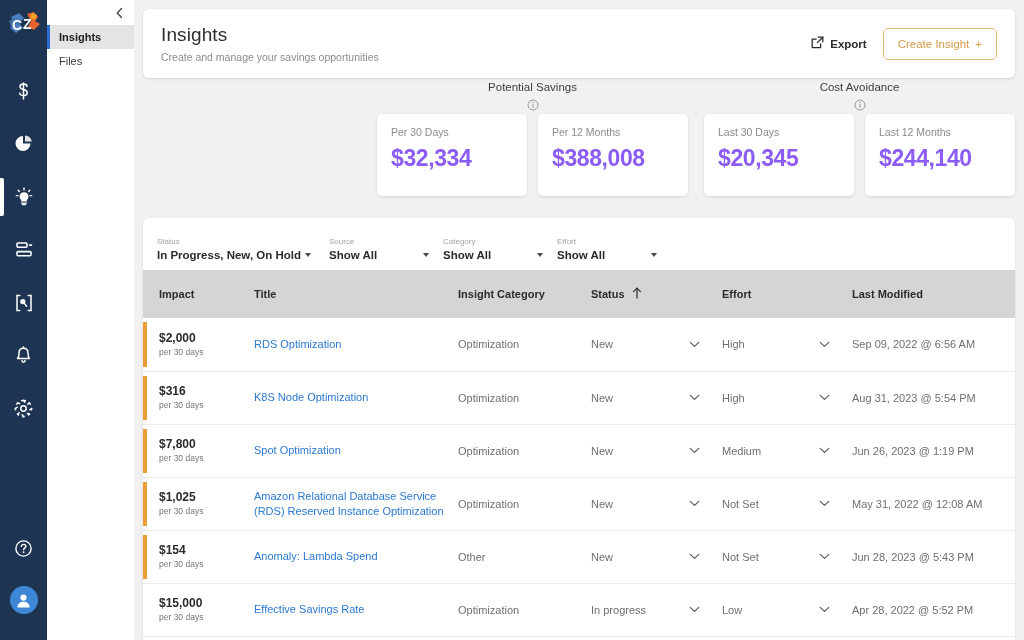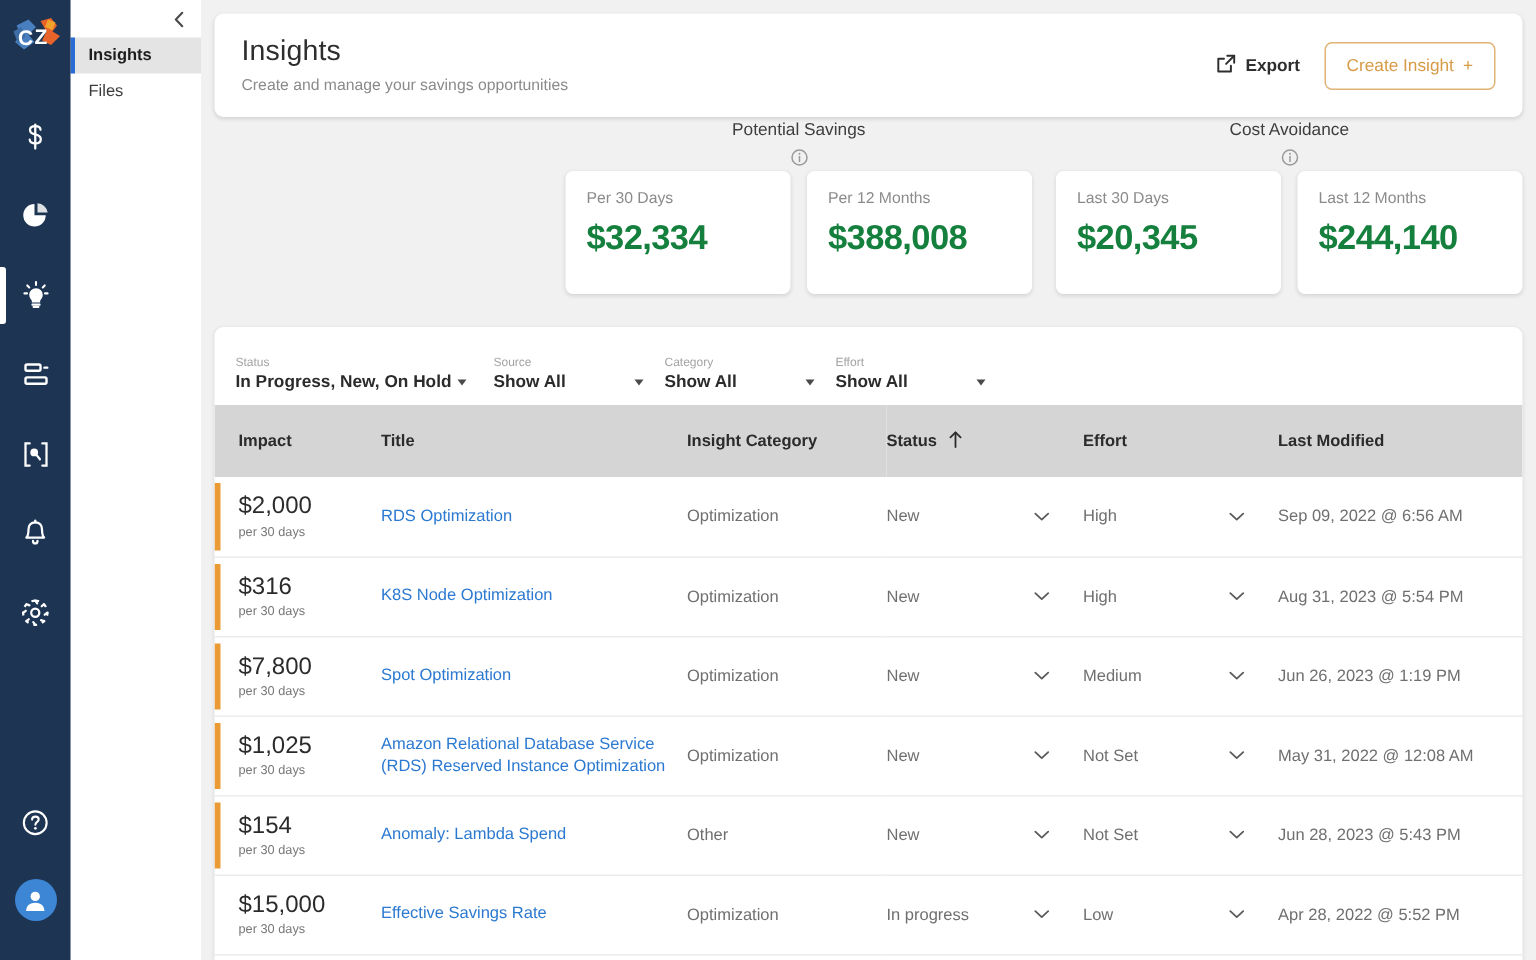--- a/index.html
+++ b/index.html
@@ -91,21 +91,21 @@
   .kpi-title {
     display: flex; align-items: center; justify-content: center; gap: 6px;
     font-size: 11.5px; color: #3e3e3e; height: 18px; flex-direction: column;
   }
   .kpi-cards { display: flex; gap: 11px; margin-top: 8px; }
   .kpi-card {
     width: 150px; height: 82px; background: #fff; border-radius: 5px;
     box-shadow: 0 1px 3px rgba(0,0,0,.12); padding: 12px 14px 0 14px;
   }
   .kpi-label { font-size: 10.5px; color: #8b8b8b; }
-  .kpi-value { font-size: 23px; color: #15803d; font-weight: bold; margin-top: 7px; letter-spacing: -.4px; }
+  .kpi-value { font-size: 23px; color: #8b5cf6; font-weight: bold; margin-top: 7px; letter-spacing: -.4px; }
 
   
   .table-card {
     position: absolute; left: 9px; right: 9px; top: 218px; bottom: 0;
     background: #fff; border-radius: 6px 6px 0 0; box-shadow: 0 1px 3px rgba(0,0,0,.10);
     overflow: hidden;
   }
   .filters { height: 52px; display: flex; align-items: flex-end; padding: 0 0 9px 14px; gap: 0; }
   .filter {
     display: flex; flex-direction: column; justify-content: flex-end; cursor: pointer;
@@ -120,21 +120,21 @@
   
   table { width: 100%; border-collapse: collapse; table-layout: fixed; }
   thead th {
     background: #d5d5d5; height: 48px; font-size: 11px; color: #2b2b2b; font-weight: bold;
     text-align: left; padding: 0; vertical-align: middle;
   }
   thead th .th-inner { display: flex; align-items: center; gap: 7px; }
   tbody td { height: 53px; font-size: 11px; color: #6f6f6f; vertical-align: middle; padding: 0; border-bottom: 1px solid #ececec; }
   tbody tr td:first-child { position: relative; }
   .impact-bar { position: absolute; left: 0; top: 4px; bottom: 4px; width: 4px; background: #eb9b36; border-radius: 0; }
-  .impact-amt { font-size: 16px; color: #2b2b2b; font-weight: normal; line-height: 1.1; }
+  .impact-amt { font-size: 12px; color: #2b2b2b; font-weight: bold; line-height: 1.1; }
   .impact-per { font-size: 8.5px; color: #777; margin-top: 2px; }
   .title-link { color: #2b79d0; font-size: 11px; line-height: 1.35; cursor: pointer; }
   .cell-with-caret { display: flex; align-items: center; justify-content: space-between; padding-right: 22px; }
   .chev { cursor: pointer; line-height: 0; }
   .pad-l { padding-left: 16px; }
   .row-partial td { border-bottom: none; }
 </style>
 </head>
 <body>
 

